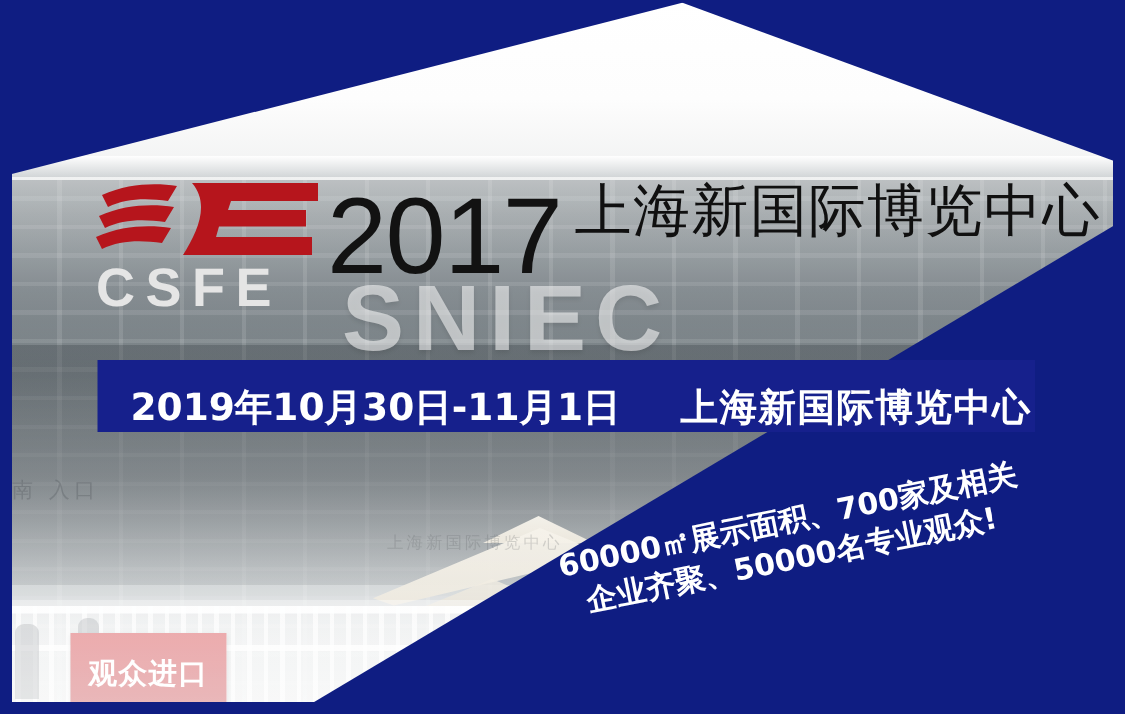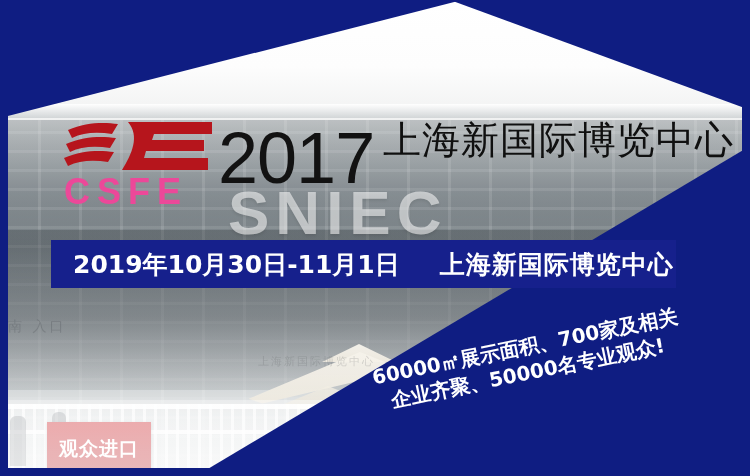--- a/index.html
+++ b/index.html
@@ -195,44 +195,44 @@
   
   .logo{
     position:absolute;left:62px;top:118px;width:156px;height:92px;
   }
   .logo-mark{
     position:absolute;left:0;top:0;width:156px;height:58px;
   }
   .logo-word{
     position:absolute;left:2px;top:56px;width:152px;
     font-size:36px;font-weight:700;letter-spacing:7px;
-    color:#ec4899;line-height:1;
+    color:#e5e5e5;line-height:1;
     font-family:"Liberation Sans",sans-serif;
   }
 
   
   .year{
     position:absolute;left:218px;top:122px;
     font-size:72px;font-weight:400;color:#121212;
     line-height:1;letter-spacing:-1px;
     font-family:"Liberation Sans",sans-serif;
   }
   .cn-title{
     position:absolute;left:383px;top:117px;
     color:#101010;line-height:1.02;
     font-family:"DejaVu Sans","Liberation Sans",sans-serif;
   }
   .cn-title .l1{font-size:38px;letter-spacing:1px;display:block;}
   .cn-title .l2{font-size:38px;letter-spacing:1px;display:block;margin-top:4px;}
 
   
   .datebar{
-    position:absolute;left:51px;top:240px;width:625px;height:48px;
+    position:absolute;left:65px;top:240px;width:625px;height:48px;
     background:#16208c;
-    display:flex;align-items:center;
+    display:flex;align-items:flex-end;
   }
   .datebar .d1{
     color:#fff;font-size:25px;font-weight:700;
     margin-left:22px;letter-spacing:0px;
     font-family:"DejaVu Sans","Liberation Sans",sans-serif;
   }
   .datebar .d2{
     color:#fff;font-size:25px;font-weight:700;
     margin-left:40px;letter-spacing:1px;
     font-family:"DejaVu Sans","Liberation Sans",sans-serif;

